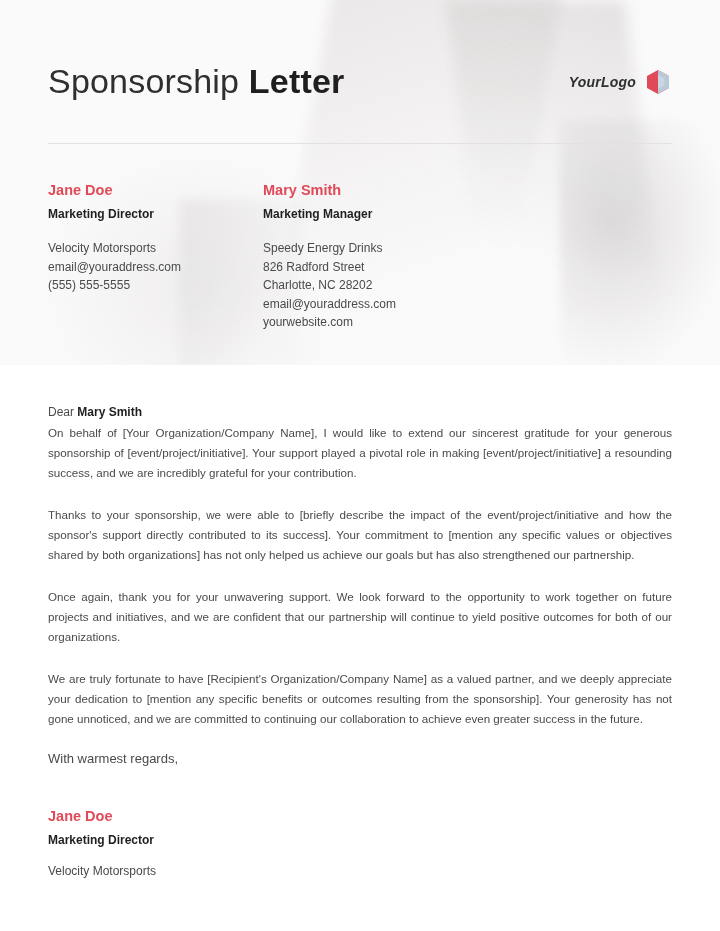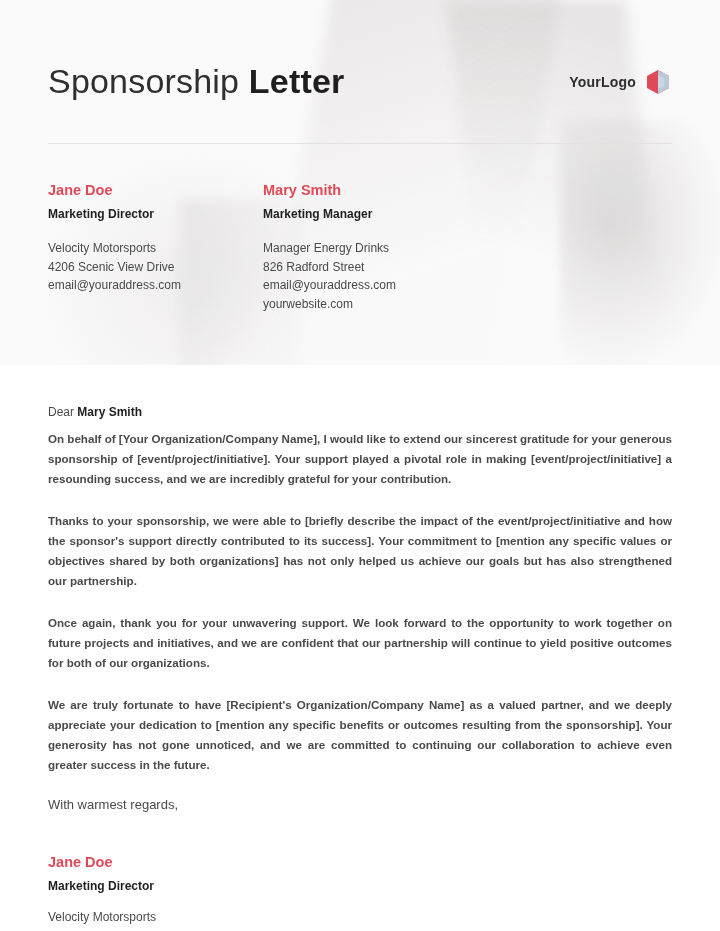--- a/index.html
+++ b/index.html
@@ -90,20 +90,21 @@
     white-space: nowrap;
   }
   .doc-title .bold {
     font-weight: 700;
     color: #1f1f1f;
   }
   .logo {
     display: flex;
     align-items: center;
     gap: 8px;
+    font-style: italic;
   }
   .logo-text {
     font-size: 14px;
     font-weight: 700;
     color: #2f2f2f;
     letter-spacing: 0.2px;
   }
   .logo-mark {
     position: relative;
     width: 28px;
@@ -148,22 +149,21 @@
   }
   .salutation b {
     color: #1f1f1f;
     font-weight: 700;
   }
   p.para {
     font-size: 11.6px;
     line-height: 20px;
     color: #4a4a4a;
     text-align: justify;
-    margin: 10px 0 22px 0;
-    font-weight: bold;
+    margin: 4px 0 22px 0;
   }
   .closing {
     font-size: 13px;
     color: #4a4a4a;
     margin: 0 0 42px 0;
   }
   .sign-name {
     color: #e04a58;
     font-size: 14.5px;
     font-weight: 700;
@@ -210,28 +210,29 @@
         </div>
       </div>
 
       <div class="divider"></div>
 
       <div class="parties">
         <div class="party">
           <div class="party-name">Jane Doe</div>
           <div class="party-role">Marketing Director</div>
           <div class="party-line">Velocity Motorsports</div>
-          <div class="party-line">4206 Scenic View Drive</div>
           <div class="party-line">email@youraddress.com</div>
+          <div class="party-line">(555) 555-5555</div>
         </div>
         <div class="party">
           <div class="party-name">Mary Smith</div>
           <div class="party-role">Marketing Manager</div>
-          <div class="party-line">Manager Energy Drinks</div>
+          <div class="party-line">Speedy Energy Drinks</div>
           <div class="party-line">826 Radford Street</div>
+          <div class="party-line">Charlotte, NC 28202</div>
           <div class="party-line">email@youraddress.com</div>
           <div class="party-line">yourwebsite.com</div>
         </div>
       </div>
     </div>
   </div>
 
   <div class="body-area">
     <div class="salutation"><span>Dear </span><b>Mary Smith</b></div>
 

